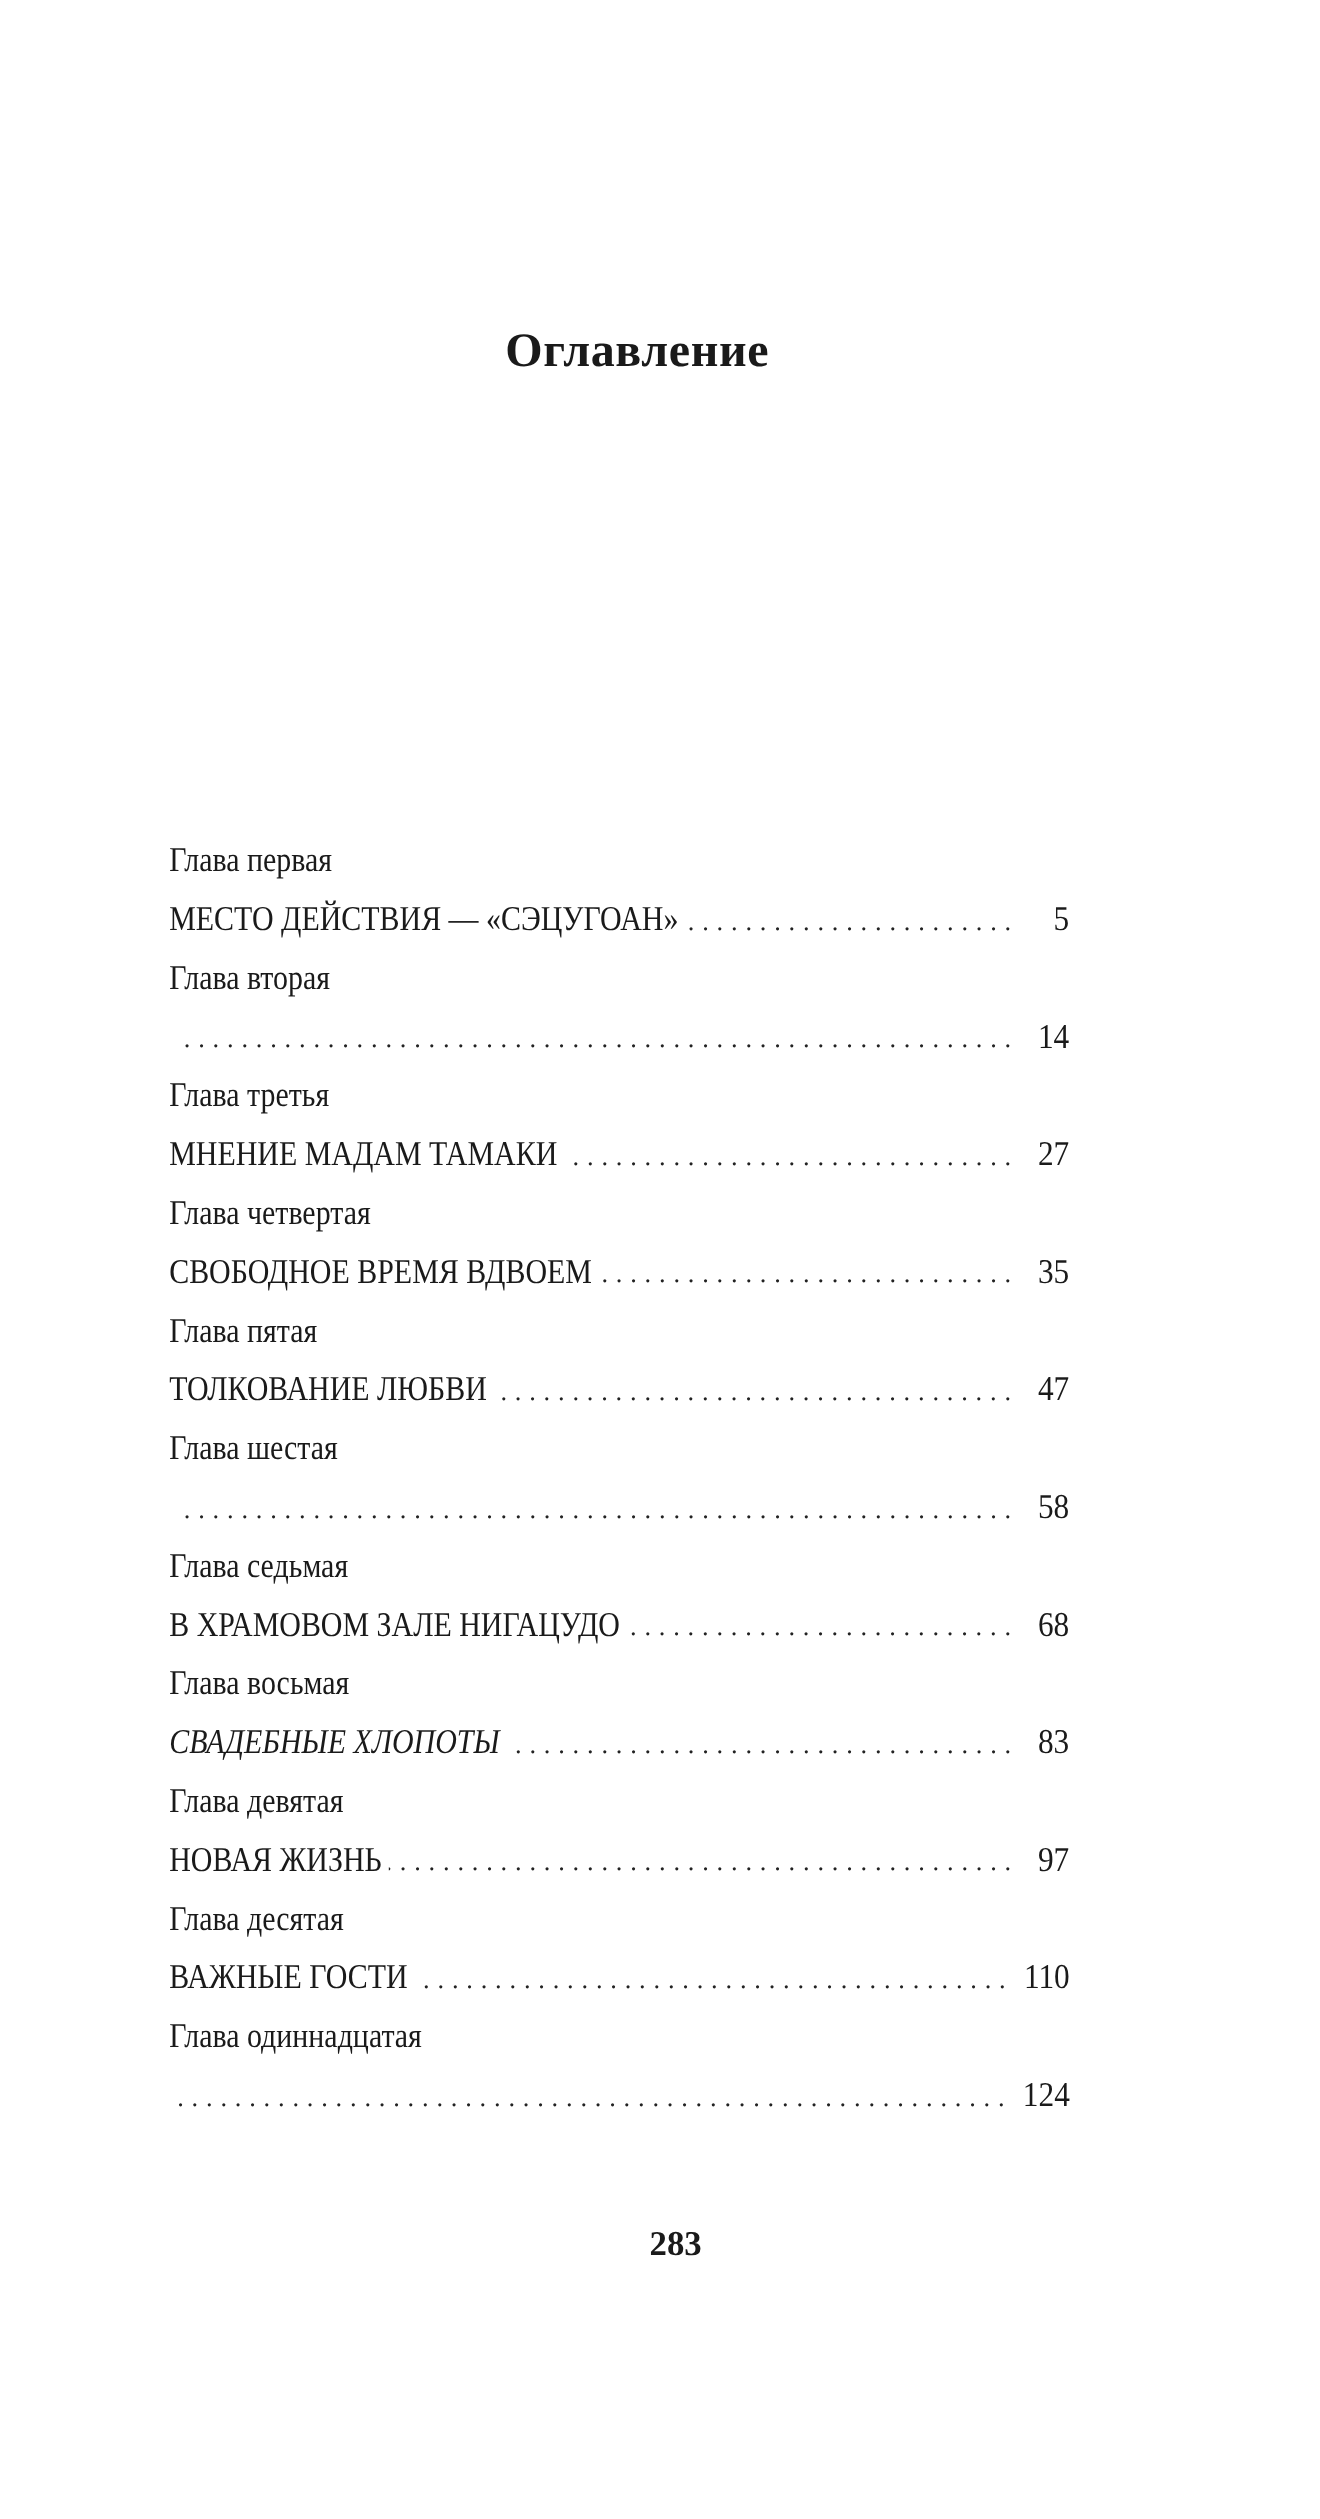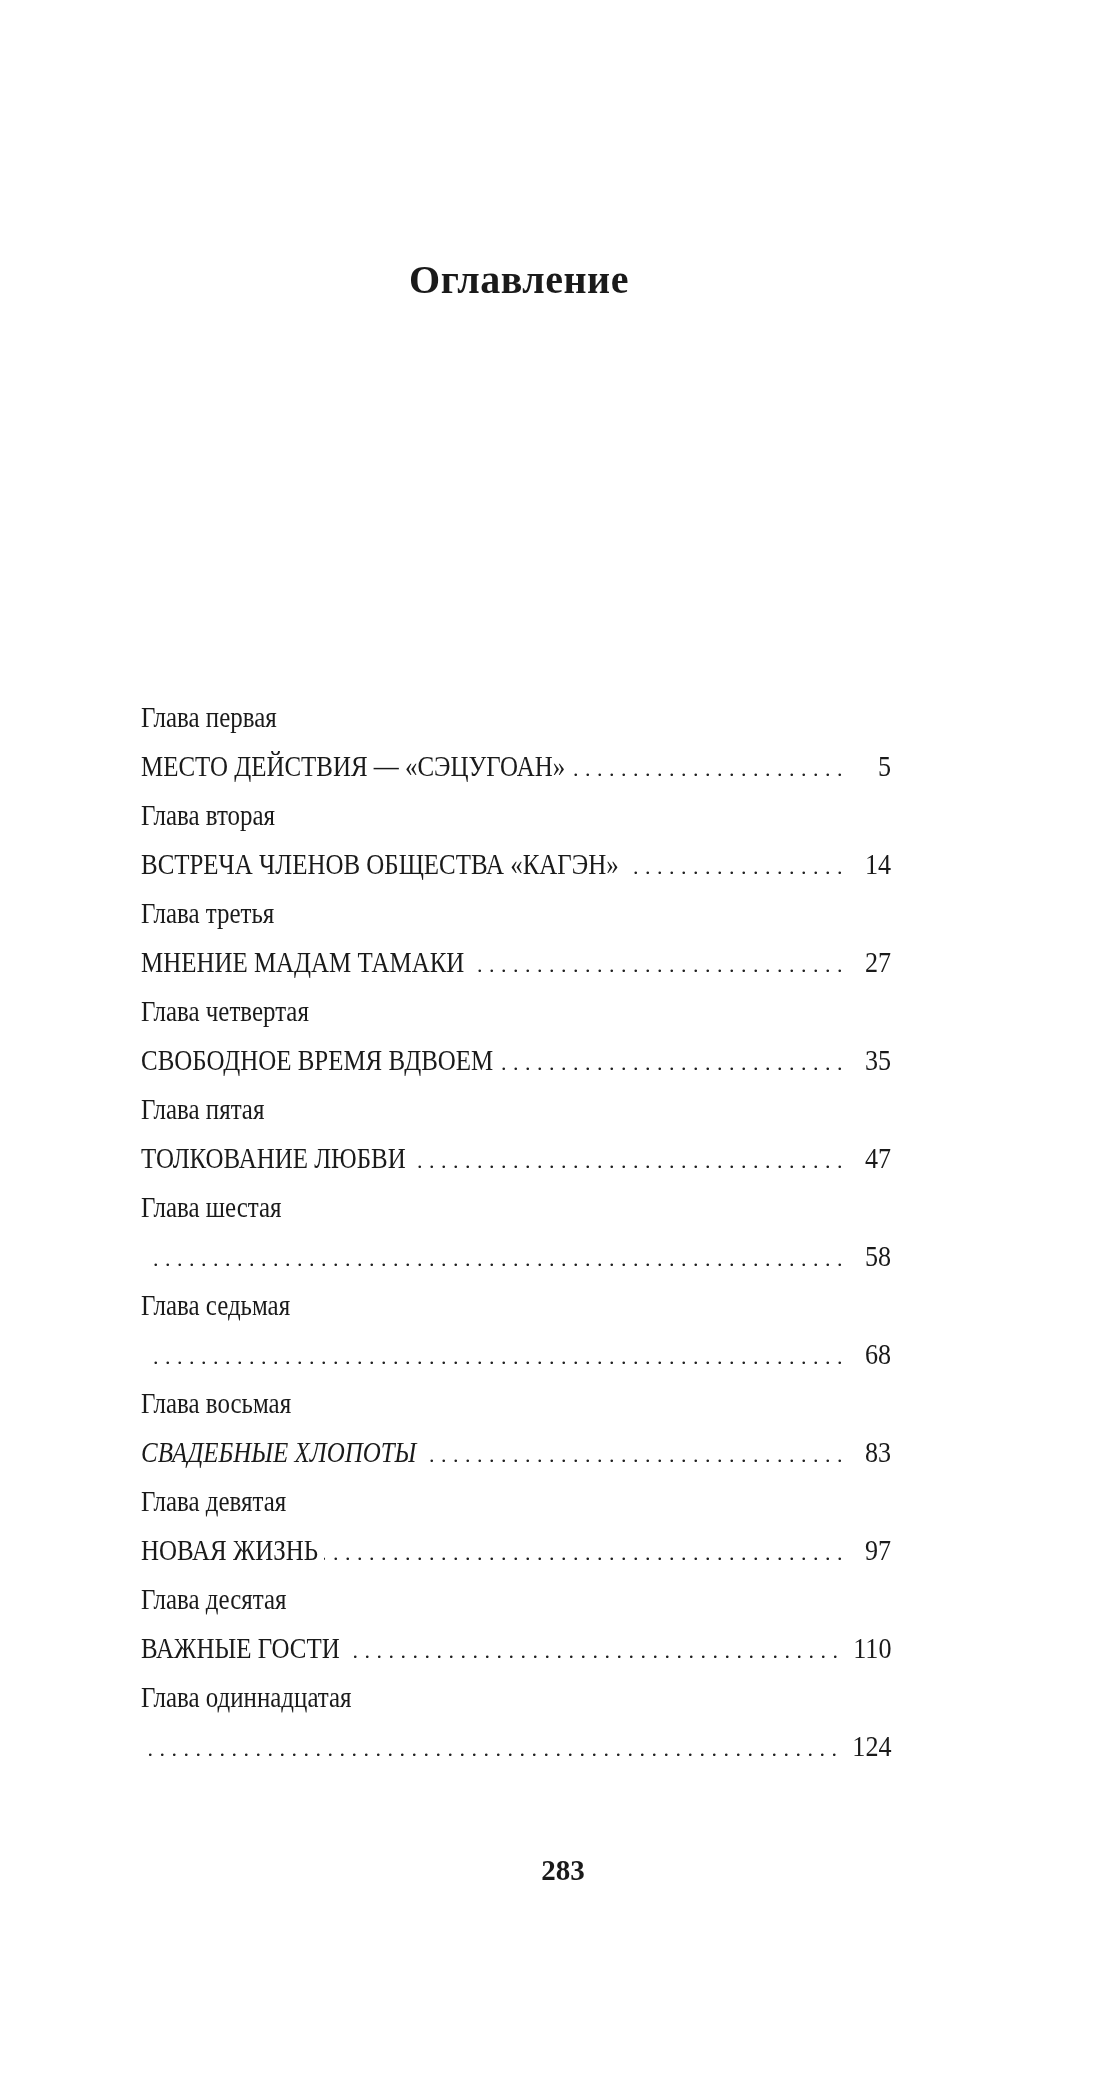--- a/index.html
+++ b/index.html
@@ -17,21 +17,21 @@
     }
     .page-title {
       position: absolute;
       top: 252px;
       left: 0;
       width: 1030px;
       text-align: center;
       font-size: 40px;
       font-weight: bold;
       letter-spacing: 0.5px;
-      margin: 4px;
+      margin: 16px;
     }
     .toc {
       position: absolute;
       top: 693px;
       left: 141px;
       width: 750px;
     }
     .toc-entry {
       margin-bottom: 0;
     }
@@ -101,21 +101,20 @@
     <div class="title-row">
       <span class="title-wrap" style="width: 424.316px;"><span class="title-text">МЕСТО ДЕЙСТВИЯ — «СЭЦУГОАН»</span></span>
       <span class="leader" style="direction: rtl; text-align: left;">........................................................................................................................................................................................................</span>
       <span class="page-num">5</span>
     </div>
   </div>
 
   <div class="toc-entry">
     <div class="chapter-label">Глава вторая</div>
     <div class="title-row">
-      <span class="title-wrap" style="width: 477.703px;"><span class="title-text">ВСТРЕЧА ЧЛЕНОВ ОБЩЕСТВА «КАГЭН»</span></span>
       <span class="leader" style="direction: rtl; text-align: left;">........................................................................................................................................................................................................</span>
       <span class="page-num">14</span>
     </div>
   </div>
 
   <div class="toc-entry">
     <div class="chapter-label">Глава третья</div>
     <div class="title-row">
       <span class="title-wrap" style="width: 323.373px;"><span class="title-text">МНЕНИЕ МАДАМ ТАМАКИ</span></span>
       <span class="leader" style="direction: rtl; text-align: left;">........................................................................................................................................................................................................</span>
@@ -145,20 +144,21 @@
     <div class="chapter-label">Глава шестая</div>
     <div class="title-row">
       <span class="leader" style="direction: rtl; text-align: left;">........................................................................................................................................................................................................</span>
       <span class="page-num">58</span>
     </div>
   </div>
 
   <div class="toc-entry">
     <div class="chapter-label">Глава седьмая</div>
     <div class="title-row">
+      <span class="title-wrap" style="width: 375.618px;"><span class="title-text">В ХРАМОВОМ ЗАЛЕ НИГАЦУДО</span></span>
       <span class="leader" style="direction: rtl; text-align: left;">........................................................................................................................................................................................................</span>
       <span class="page-num">68</span>
     </div>
   </div>
 
   <div class="toc-entry">
     <div class="chapter-label">Глава восьмая</div>
     <div class="title-row">
       <span class="title-wrap" style="width: 283.451px; font-style: italic;"><span class="title-text">СВАДЕБНЫЕ ХЛОПОТЫ</span></span>
       <span class="leader" style="direction: rtl; text-align: left;">........................................................................................................................................................................................................</span>

